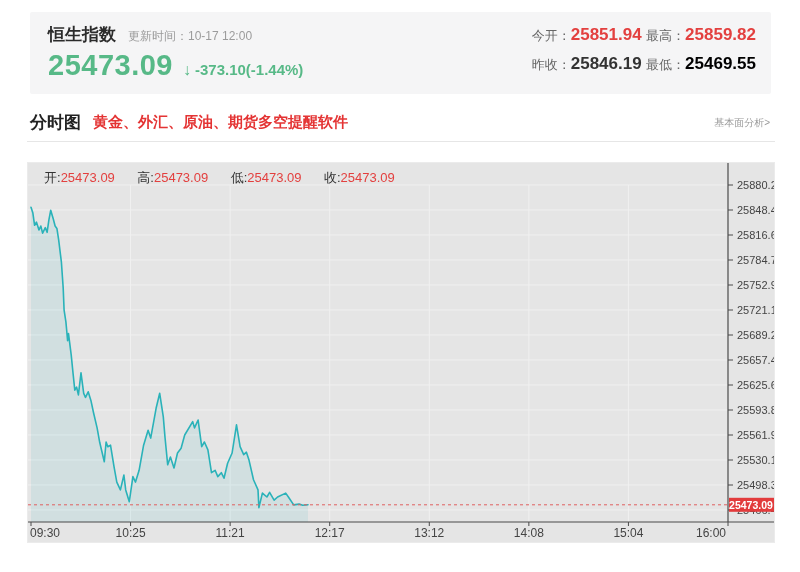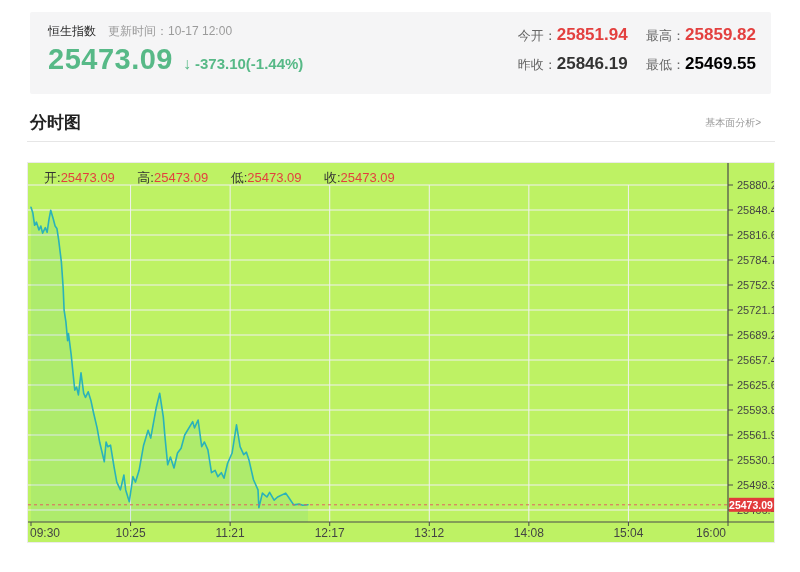--- a/index.html
+++ b/index.html
@@ -5,46 +5,46 @@
   * { margin:0; padding:0; box-sizing:border-box; }
   html,body { background:#fff; }
   body { font-family:"Liberation Sans","DejaVu Sans",sans-serif; color:#333; }
   #stage { position:relative; width:800px; height:572px; background:#fff; overflow:hidden; }
 
   
   .header-card { position:absolute; left:30px; top:12px; width:741px; height:82px;
                  background:#f5f5f6; border-radius:2px; }
   .hc-left { position:absolute; left:18px; top:11px; }
   .hc-title-row { display:flex; align-items:baseline; }
-  .hc-title { font-size:12px; font-weight:normal; color:#2b2b2b; }
+  .hc-title { font-size:17px; font-weight:bold; color:#2b2b2b; }
   .hc-update { font-size:12px; color:#9b9b9b; margin-left:12px; }
   .hc-price-row { display:flex; align-items:baseline; margin-top:3px; }
   .hc-price { font-size:29px; font-weight:bold; color:#57b987; letter-spacing:0.5px; }
   .hc-arrow { font-size:16px; font-weight:bold; color:#57b987; margin-left:10px; }
   .hc-change { font-size:15px; font-weight:bold; color:#57b987; margin-left:4px; }
   .hc-stats { position:absolute; right:15px; top:13px; text-align:right; }
   .hc-stat-row { margin-bottom:9px; white-space:nowrap; }
   .hc-stat-label { font-size:13px; color:#666; }
   .hc-stat-value { font-size:17px; font-weight:bold; }
-  .hc-pair { margin-left:14px; }
+  .hc-pair { }
   .hc-pair:first-child { margin-left:0; }
   .val-red { color:#e3403f; }
   .val-green { color:#000000; }
   .val-dark { color:#333;text-align:right; }
 
   
-  .section-row { position:absolute; left:30px; top:111px; right:39px; display:flex; align-items:center; }
+  .section-row { position:absolute; left:30px; top:111px; right:30px; display:flex; align-items:center; }
   .section-title { font-size:17px; font-weight:bold; color:#222; }
   .promo-link { font-size:15px; font-weight:bold; color:#e43434; margin-left:12px; text-decoration:none; cursor:pointer; }
   .analysis-link { margin-left:auto; font-size:10px; color:#999; text-decoration:none; cursor:pointer; }
   .divider { position:absolute; left:27px; top:141px; width:748px; height:1px; background:#e6e6e6; }
 
   
   .chart-box { position:absolute; left:27px; top:162px; width:748px; height:381px;
-               border:1px solid #ebebeb; background:#bef264; }
+               border:1px solid #ebebeb; background:#e5e5e5; }
   .ohlc-row { position:absolute; left:16px; top:5px; white-space:nowrap; z-index:2; }
   .ohlc-group { margin-right:18px; font-size:13px; }
   .ohlc-label { color:#333; }
   .ohlc-value { color:#e3403f; }
   .chart-svg { position:absolute; left:0; top:0; }
 </style>
 </head>
 <body>
 
 <div id="stage">
@@ -68,20 +68,21 @@
       </div>
       <div class="hc-stat-row">
         <span class="hc-pair"><span class="hc-stat-label">昨收：</span><span class="hc-stat-value val-dark">25846.19</span></span>
         <span class="hc-pair"><span class="hc-stat-label">最低：</span><span class="hc-stat-value val-green">25469.55</span></span>
       </div>
     </div>
   </div>
 
   <div class="section-row">
     <span class="section-title">分时图</span>
+    <a class="promo-link">黄金、外汇、原油、期货多空提醒软件</a>
     <a class="analysis-link">基本面分析&gt;</a>
   </div>
   <div class="divider"></div>
 
   <div class="chart-box">
     <div class="ohlc-row">
       <span class="ohlc-group"><span class="ohlc-label">开:</span><span class="ohlc-value">25473.09</span></span>
       <span class="ohlc-group"><span class="ohlc-label">高:</span><span class="ohlc-value">25473.09</span></span>
       <span class="ohlc-group"><span class="ohlc-label">低:</span><span class="ohlc-value">25473.09</span></span>
       <span class="ohlc-group"><span class="ohlc-label">收:</span><span class="ohlc-value">25473.09</span></span>

